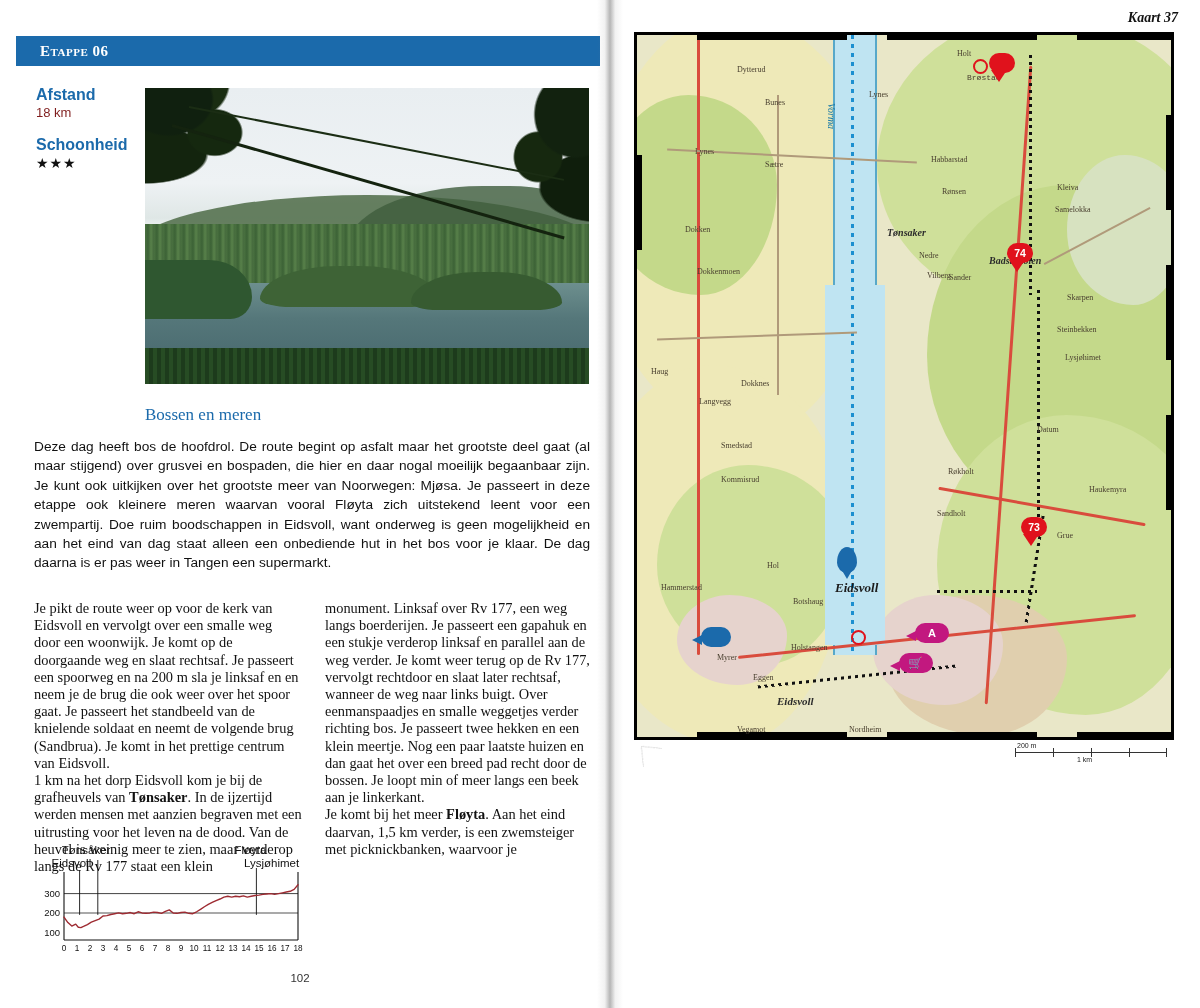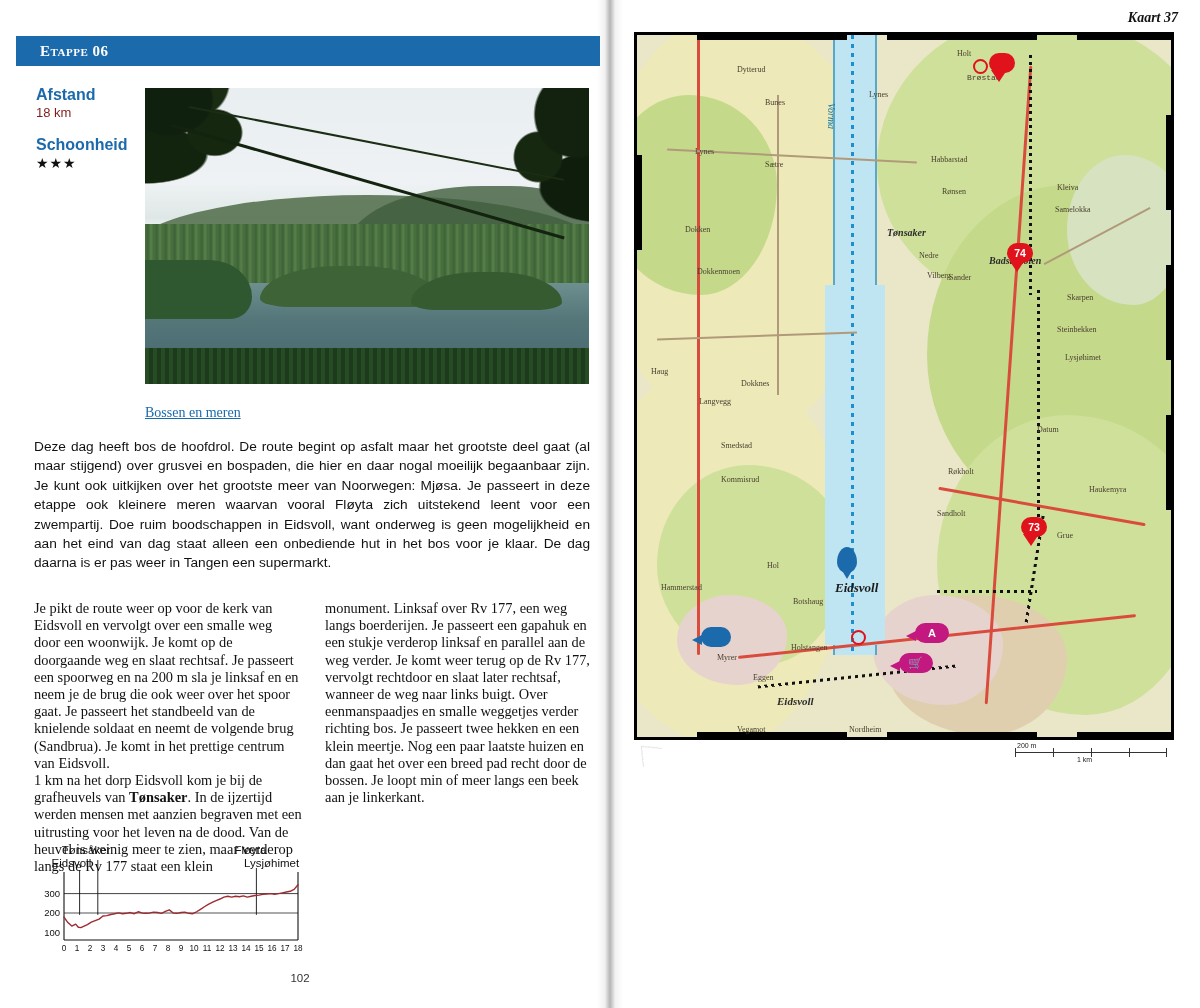--- a/index.html
+++ b/index.html
@@ -122,22 +122,21 @@
     background:#1b2d14; transform:rotate(11deg); transform-origin:left center;
   }
   .photo .bottomtrees {
     position:absolute; left:0; bottom:0; width:100%; height:12%;
     background:repeating-linear-gradient(90deg,#274c24 0 4px,#1d3b1c 4px 8px);
   }
 
   .section-head {
     position:absolute; left:145px; top:405px;
     color:#1b6aab; font-family:"Liberation Serif", serif;
-    font-size:14px;
-    text-decoration:underline;
+    font-size:17px;
   }
 
   .intro {
     position:absolute; left:34px; top:437px; width:556px;
     font-family:"Liberation Sans", sans-serif;
     font-size:13.7px; line-height:19.4px; color:#111;
     text-align:justify;
   }
 
   .cols {
@@ -341,20 +340,21 @@
 
     <div class="intro">Deze dag heeft bos de hoofdrol. De route begint op asfalt maar het grootste deel gaat (al maar stijgend) over grusvei en bospaden, die hier en daar nogal moeilijk begaanbaar zijn. Je kunt ook uitkijken over het grootste meer van Noorwegen: Mjøsa. Je passeert in deze etappe ook kleinere meren waarvan vooral Fløyta zich uitstekend leent voor een zwempartij. Doe ruim boodschappen in Eidsvoll, want onderweg is geen mogelijkheid en aan het eind van dag staat alleen een onbediende hut in het bos voor je klaar. De dag daarna is er pas weer in Tangen een supermarkt.</div>
 
     <div class="cols">
       <div class="col left">
         <p>Je pikt de route weer op voor de kerk van Eidsvoll en vervolgt over een smalle weg door een woonwijk. Je komt op de doorgaande weg en slaat rechtsaf. Je passeert een spoorweg en na 200 m sla je linksaf en en neem je de brug die ook weer over het spoor gaat. Je passeert het standbeeld van de knielende soldaat en neemt de volgende brug (Sandbrua). Je komt in het prettige centrum van Eidsvoll.</p>
         <p><span>1 km na het dorp Eidsvoll kom je bij de grafheuvels van </span><b>Tønsaker</b><span>. In de ijzertijd werden mensen met aanzien begraven met een uitrusting voor het leven na de dood. Van de heuvel is weinig meer te zien, maar verderop langs de Rv 177 staat een klein</span></p>
       </div>
       <div class="col right">
         <p>monument. Linksaf over Rv 177, een weg langs boerderijen. Je passeert een gapahuk en een stukje verderop linksaf en parallel aan de weg verder. Je komt weer terug op de Rv 177, vervolgt rechtdoor en slaat later rechtsaf, wanneer de weg naar links buigt. Over eenmanspaadjes en smalle weggetjes verder richting bos. Je passeert twee hekken en een klein meertje. Nog een paar laatste huizen en dan gaat het over een breed pad recht door de bossen. Je loopt min of meer langs een beek aan je linkerkant.</p>
+        <p><span>Je komt bij het meer </span><b>Fløyta</b><span>. Aan het eind daarvan, 1,5 km verder, is een zwemsteiger met picknickbanken, waarvoor je</span></p>
       </div>
     </div>
 
 
     <div class="chart">
       <svg width="270" height="110" viewBox="0 0 270 110">
         <g id="chart-g">
             <line x1="30" y1="56.93333333333334" x2="264" y2="56.93333333333334" stroke="#8d8d8d" stroke-width="1.6"></line>
             <line x1="30" y1="37.599999999999994" x2="264" y2="37.599999999999994" stroke="#111" stroke-width="0.8"></line>
             <line x1="30" y1="16" x2="30" y2="84" stroke="#111" stroke-width="1.1"></line>

